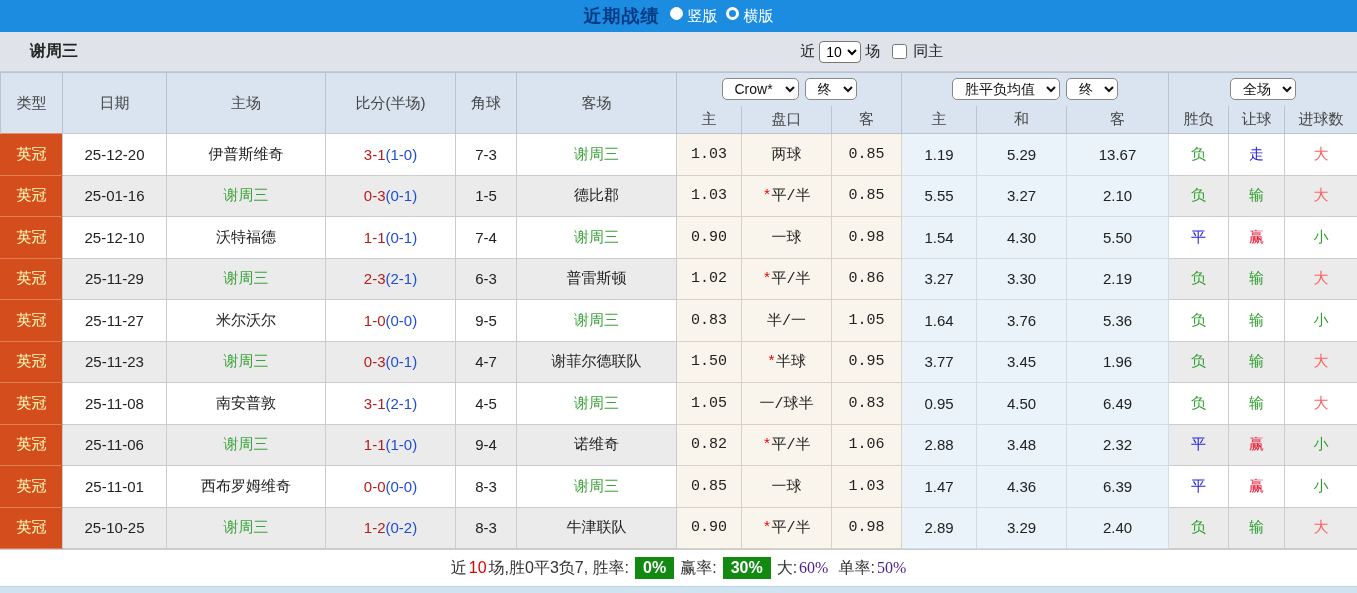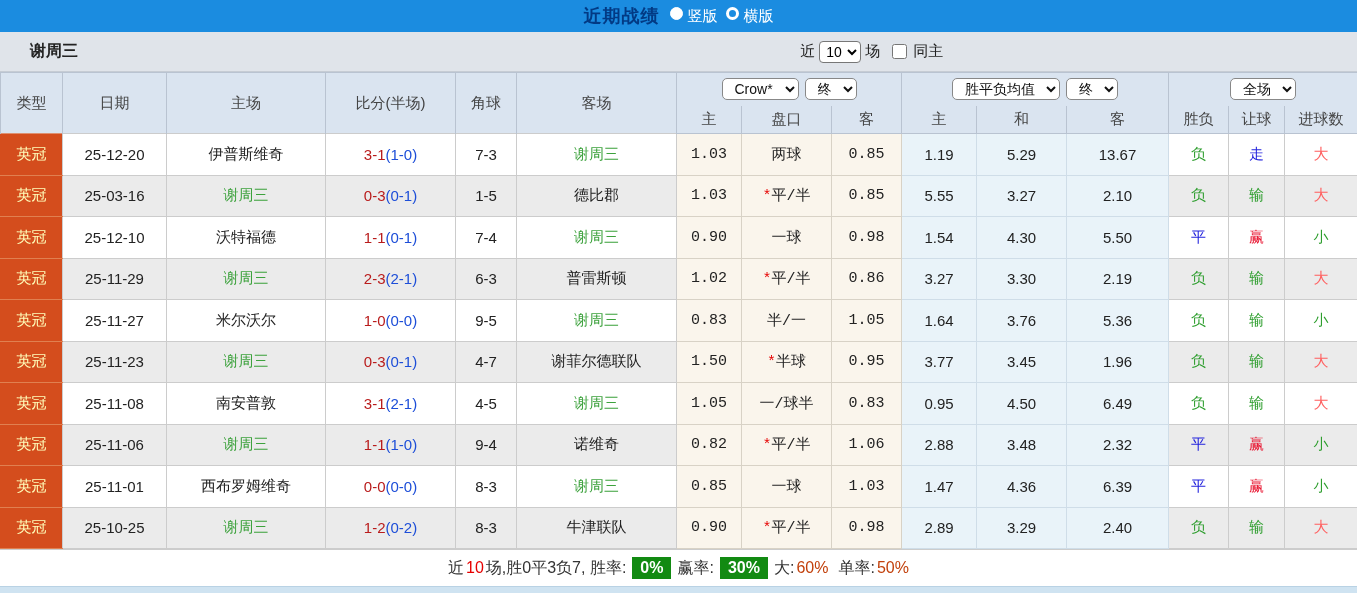--- a/index.html
+++ b/index.html
@@ -47,21 +47,21 @@
   .score-half { color:#1d4ed8; }
   .star { color:#e60000; }
   .res-g { color:#2e9e2e; }
   .res-b { color:#2323dd; }
   .res-r { color:#ff6060; }
   .res-R { color:#e8112d; }
 
   
   .summary { height:37px; display:flex; align-items:center; justify-content:center; font-size:16px; color:#333; background:#fff; border-top:1px solid #ccc; gap:2px; }
   .summary .red { color:#e60000; }
-  .summary .blue { color:#c2410c; }
+  .summary .blue { color:#4c1d95;font-family:Liberation Serif, serif; }
   .badge { background:#128a12; color:#fff; font-weight:bold; padding:2px 8px; margin:0 4px; }
   .bottom-strip { height:9px; background:#cfe3f1; border-top:1px solid #b9d2e4; }
 </style>
 </head>
 <body>
 
 <div class="topbar">
   <span class="title">近期战绩</span>
   <span class="radio-group">
     <span class="radio-opt">
@@ -155,21 +155,21 @@
     <td class="cream">0.85</td>
     <td class="lblue">1.19</td>
     <td class="lblue">5.29</td>
     <td class="lblue">13.67</td>
     <td class="res-g">负</td>
     <td class="res-b">走</td>
     <td class="res-r">大</td>
   </tr>
       <tr class="alt">
     <td class="league">英冠</td>
-    <td>25-03-16</td>
+    <td>25-01-16</td>
     <td class="team-green">谢周三</td>
     <td><span class="score-main">0-3</span><span class="score-half">(0-1)</span></td>
     <td>1-5</td>
     <td>德比郡</td>
     <td class="cream">1.03</td>
     <td class="cream"><span class="star">*</span><span>平/半</span></td>
     <td class="cream">0.85</td>
     <td class="lblue">5.55</td>
     <td class="lblue">3.27</td>
     <td class="lblue">2.10</td>

